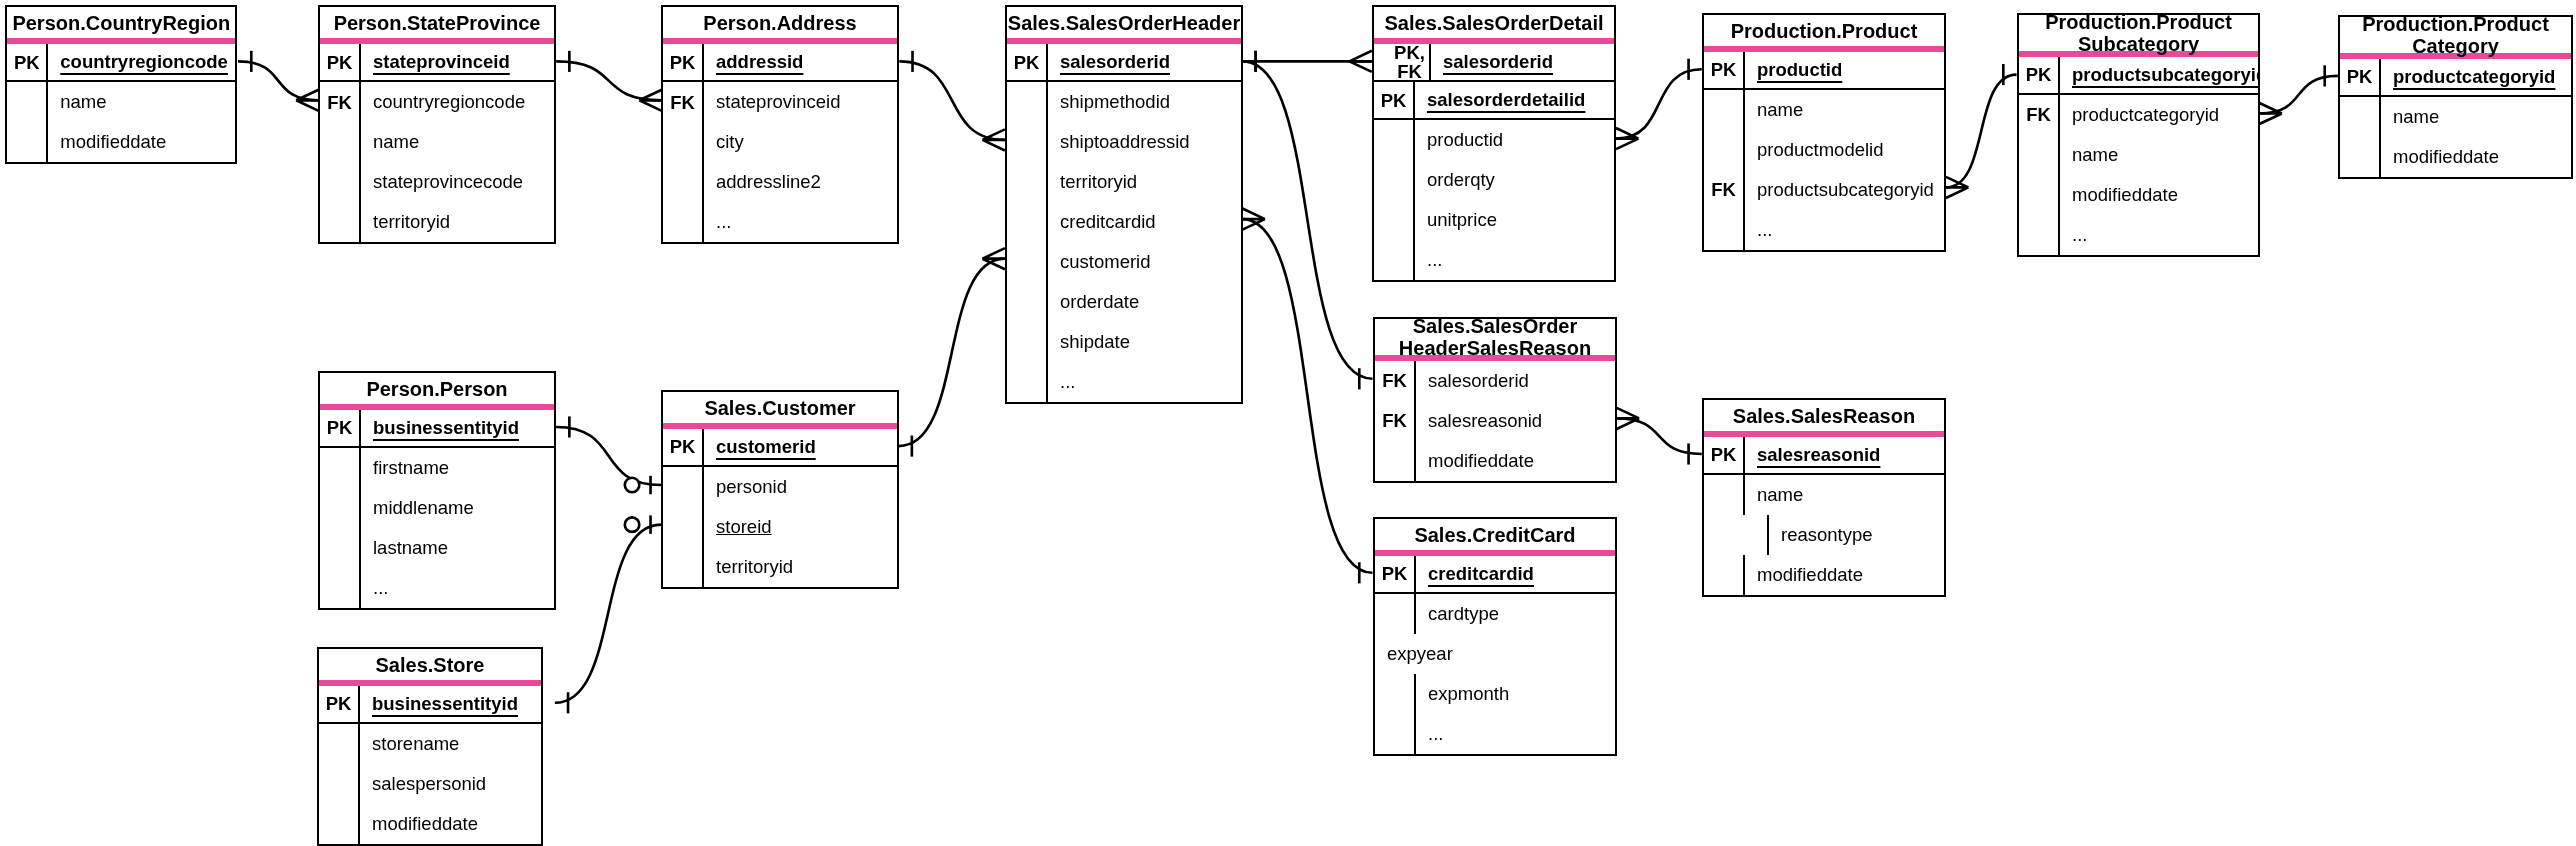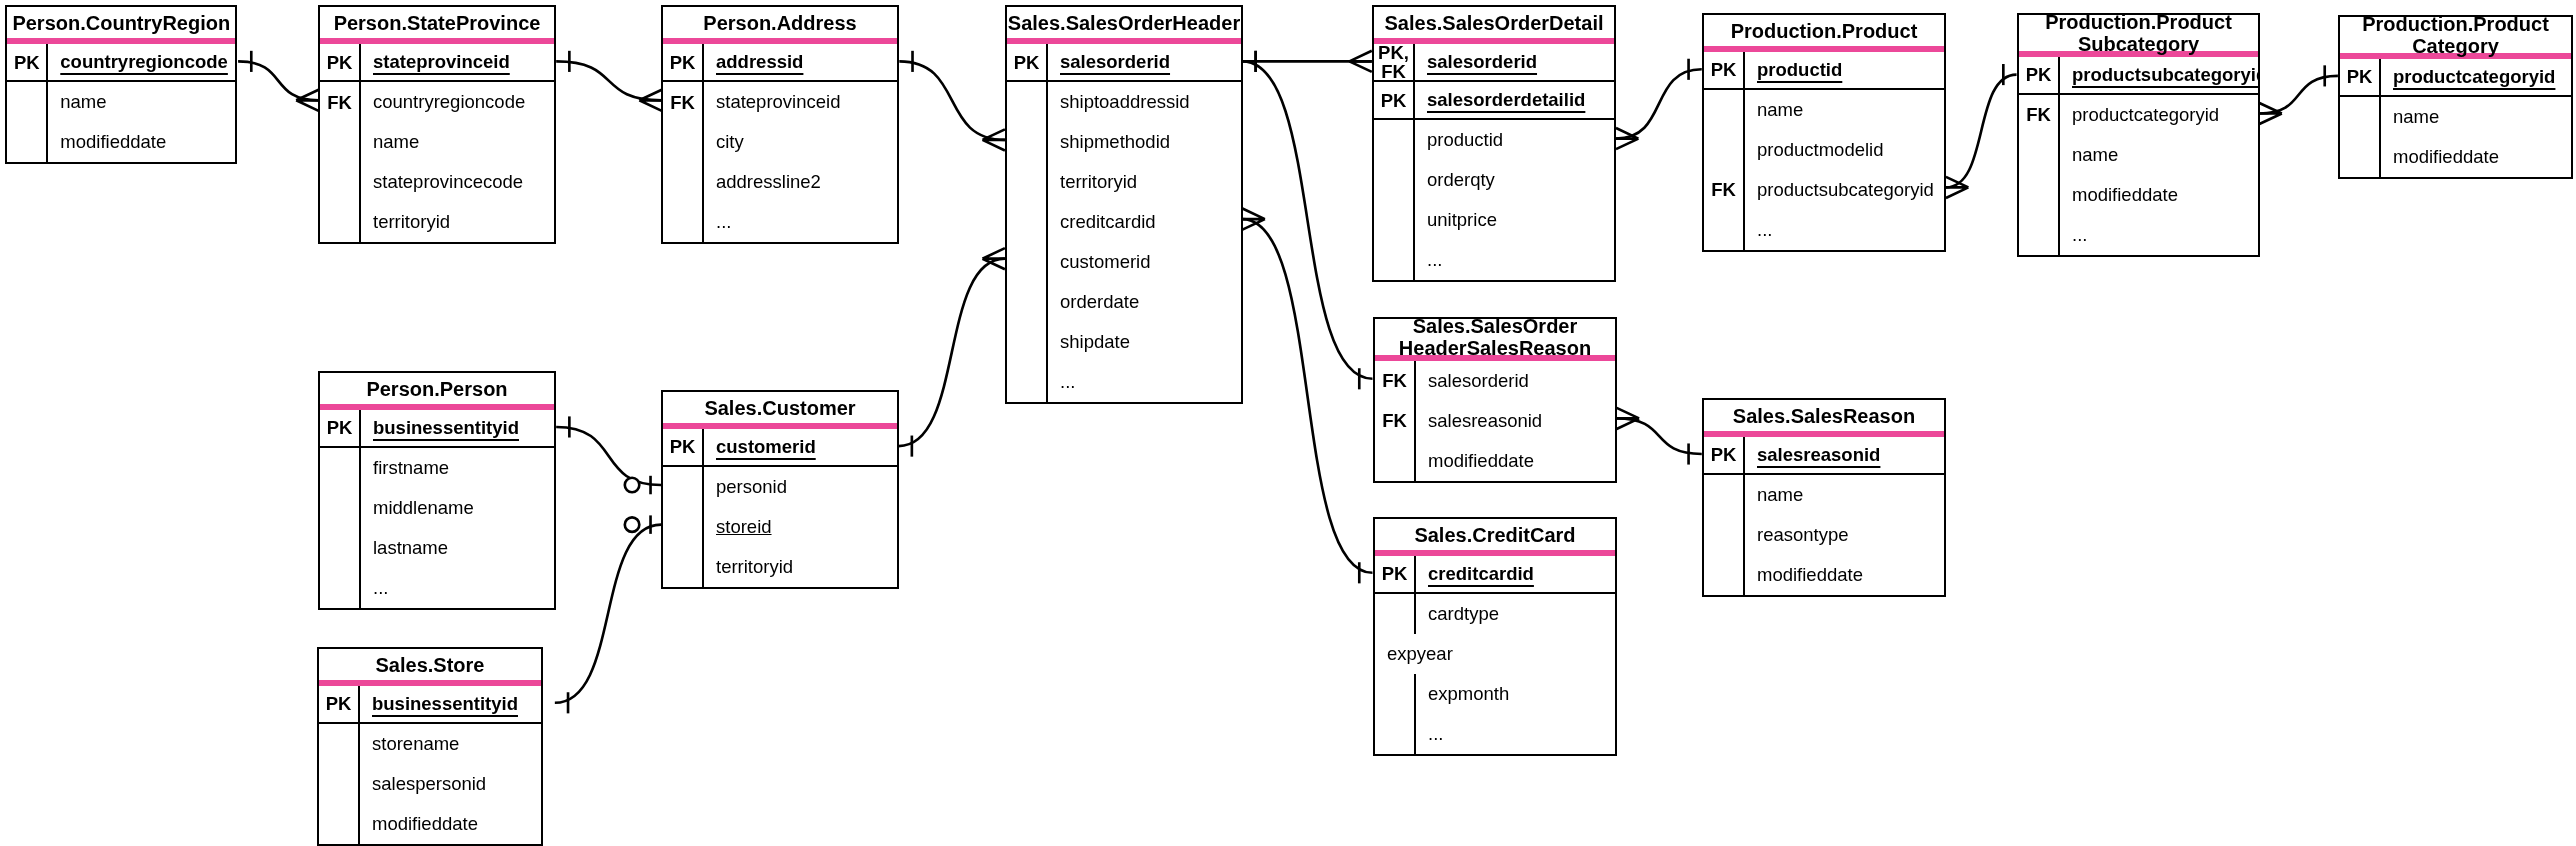--- a/index.html
+++ b/index.html
@@ -134,25 +134,25 @@
         </div>
       </div>
       <div class="entity" style="left: 1005px; top: 5.3px; width: 238px;">
         <div class="e-title" style="height: 37px;">Sales.SalesOrderHeader</div>
         <div class="e-row key" style="height: 38px;">
           <div class="e-label">PK</div>
           <div class="e-name">salesorderid</div>
         </div>
         <div class="e-row body" style="height: 40px;">
           <div class="e-label"></div>
+          <div class="e-name">shipmethodid</div>
+        </div>
+        <div class="e-row body" style="height: 40px;">
+          <div class="e-label"></div>
           <div class="e-name">shiptoaddressid</div>
-        </div>
-        <div class="e-row body" style="height: 40px;">
-          <div class="e-label"></div>
-          <div class="e-name">shipmethodid</div>
         </div>
         <div class="e-row body" style="height: 40px;">
           <div class="e-label"></div>
           <div class="e-name">territoryid</div>
         </div>
         <div class="e-row body" style="height: 40px;">
           <div class="e-label"></div>
           <div class="e-name">creditcardid</div>
         </div>
         <div class="e-row body" style="height: 40px;">
@@ -167,21 +167,21 @@
           <div class="e-label"></div>
           <div class="e-name">shipdate</div>
         </div>
         <div class="e-row body" style="height: 40px;">
           <div class="e-label"></div>
           <div class="e-name">...</div>
         </div>
       </div>
       <div class="entity" style="left: 1372px; top: 5.3px; width: 244px;">
         <div class="e-title" style="height: 37px;">Sales.SalesOrderDetail</div>
-        <div class="e-row key" style="height: 38px;">
+        <div class="e-row key" style="height: 38px; padding-left: 16px;">
           <div class="e-label">PK, FK</div>
           <div class="e-name">salesorderid</div>
         </div>
         <div class="e-row key" style="height: 38px;">
           <div class="e-label">PK</div>
           <div class="e-name">salesorderdetailid</div>
         </div>
         <div class="e-row body" style="height: 40px;">
           <div class="e-label"></div>
           <div class="e-name">productid</div>
@@ -342,21 +342,21 @@
       <div class="entity" style="left: 1702px; top: 398px; width: 244px;">
         <div class="e-title" style="height: 37px;">Sales.SalesReason</div>
         <div class="e-row key" style="height: 38px;">
           <div class="e-label">PK</div>
           <div class="e-name">salesreasonid</div>
         </div>
         <div class="e-row body" style="height: 40px;">
           <div class="e-label"></div>
           <div class="e-name">name</div>
         </div>
-        <div class="e-row body" style="height: 40px;">
+        <div class="e-row body" style="height: 40px; margin-left: 24px;">
           <div class="e-label"></div>
           <div class="e-name">reasontype</div>
         </div>
         <div class="e-row body" style="height: 40px;">
           <div class="e-label"></div>
           <div class="e-name">modifieddate</div>
         </div>
       </div>
       <div class="entity" style="left: 1373px; top: 517px; width: 244px;">
         <div class="e-title" style="height: 37px;">Sales.CreditCard</div>

